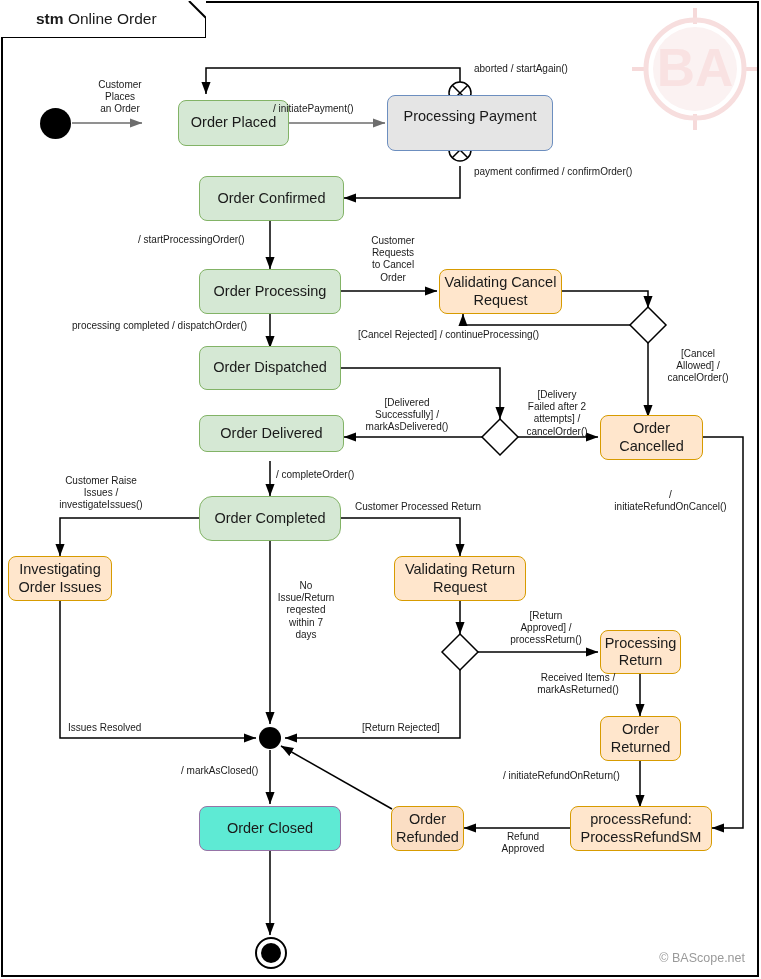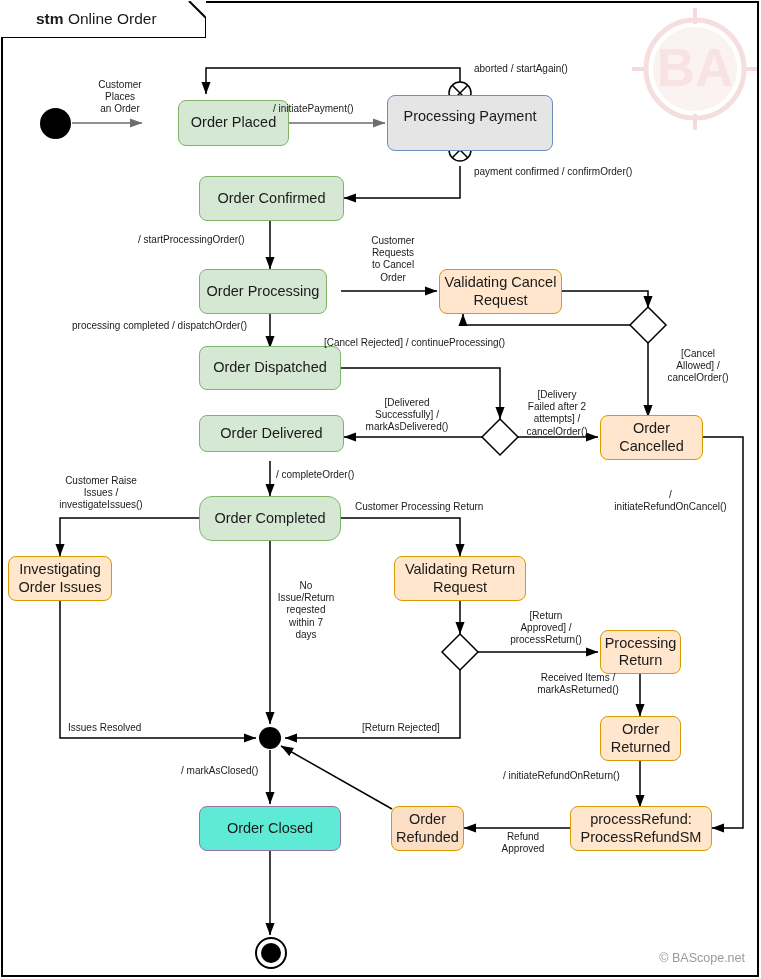--- a/index.html
+++ b/index.html
@@ -254,21 +254,21 @@
   <div class="initial-node" style="left:40px;top:108px;width:31px;height:31px;"></div>
   <div class="merge-node" style="left:259px;top:727px;width:22px;height:22px;"></div>
   <div class="final-node" style="left:255px;top:937px;width:32px;height:32px;"></div>
 
   <div class="state green" style="left:150px;top:100px;width:111px;height:46px;margin-left:28px;">Order Placed</div>
 
   <div class="state blue" style="left:387px;top:95px;width:166px;height:56px;padding-bottom:14px;">Processing Payment</div>
 
   <div class="state green" style="left:199px;top:176px;width:145px;height:45px;">Order Confirmed</div>
 
-  <div class="state green" style="left:199px;top:269px;width:128px;height:45px;">Order Processing</div>
+  <div class="state green" style="left:199px;top:269px;width:142px;height:45px;">Order Processing</div>
 
   <div class="state amber" style="left:439px;top:269px;width:123px;height:45px;">Validating Cancel
 Request</div>
 
   <div class="state green" style="left:199px;top:346px;width:142px;height:44px;">Order Dispatched</div>
 
   <div class="state green" style="left:199px;top:415px;width:145px;height:37px;">Order Delivered</div>
 
   <div class="state amber" style="left:600px;top:415px;width:103px;height:45px;">Order
 Cancelled</div>
@@ -307,42 +307,42 @@
 
   <div class="elabel left" style="left:138px;top:234px;width:160px;">/ startProcessingOrder()</div>
 
   <div class="elabel" style="left:356px;top:235px;width:74px;">Customer
 Requests
 to Cancel
 Order</div>
 
   <div class="elabel left" style="left:72px;top:320px;width:230px;">processing completed / dispatchOrder()</div>
 
-  <div class="elabel left" style="left:324px;top:329px;width:230px;margin-top:8px;">[Cancel Rejected] / continueProcessing()</div>
+  <div class="elabel left" style="left:358px;top:329px;width:230px;">[Cancel Rejected] / continueProcessing()</div>
 
   <div class="elabel" style="left:655px;top:348px;width:86px;">[Cancel
 Allowed] /
 cancelOrder()</div>
 
   <div class="elabel" style="left:358px;top:397px;width:98px;">[Delivered
 Successfully] /
 markAsDelivered()</div>
 
   <div class="elabel" style="left:516px;top:389px;width:82px;">[Delivery
 Failed after 2
 attempts] /
 cancelOrder()</div>
 
   <div class="elabel left" style="left:276px;top:469px;width:130px;">/ completeOrder()</div>
 
   <div class="elabel" style="left:36px;top:475px;width:130px;">Customer Raise
 Issues /
 investigateIssues()</div>
 
-  <div class="elabel left" style="left:355px;top:501px;width:185px;">Customer Processing Return</div>
+  <div class="elabel left" style="left:355px;top:501px;width:185px;">Customer Processed Return</div>
 
   <div class="elabel" style="left:276px;top:580px;width:60px;">No
 Issue/Return
 reqested
 within 7
 days</div>
 
   <div class="elabel" style="left:598px;top:489px;width:145px;">/
 initiateRefundOnCancel()</div>
 

